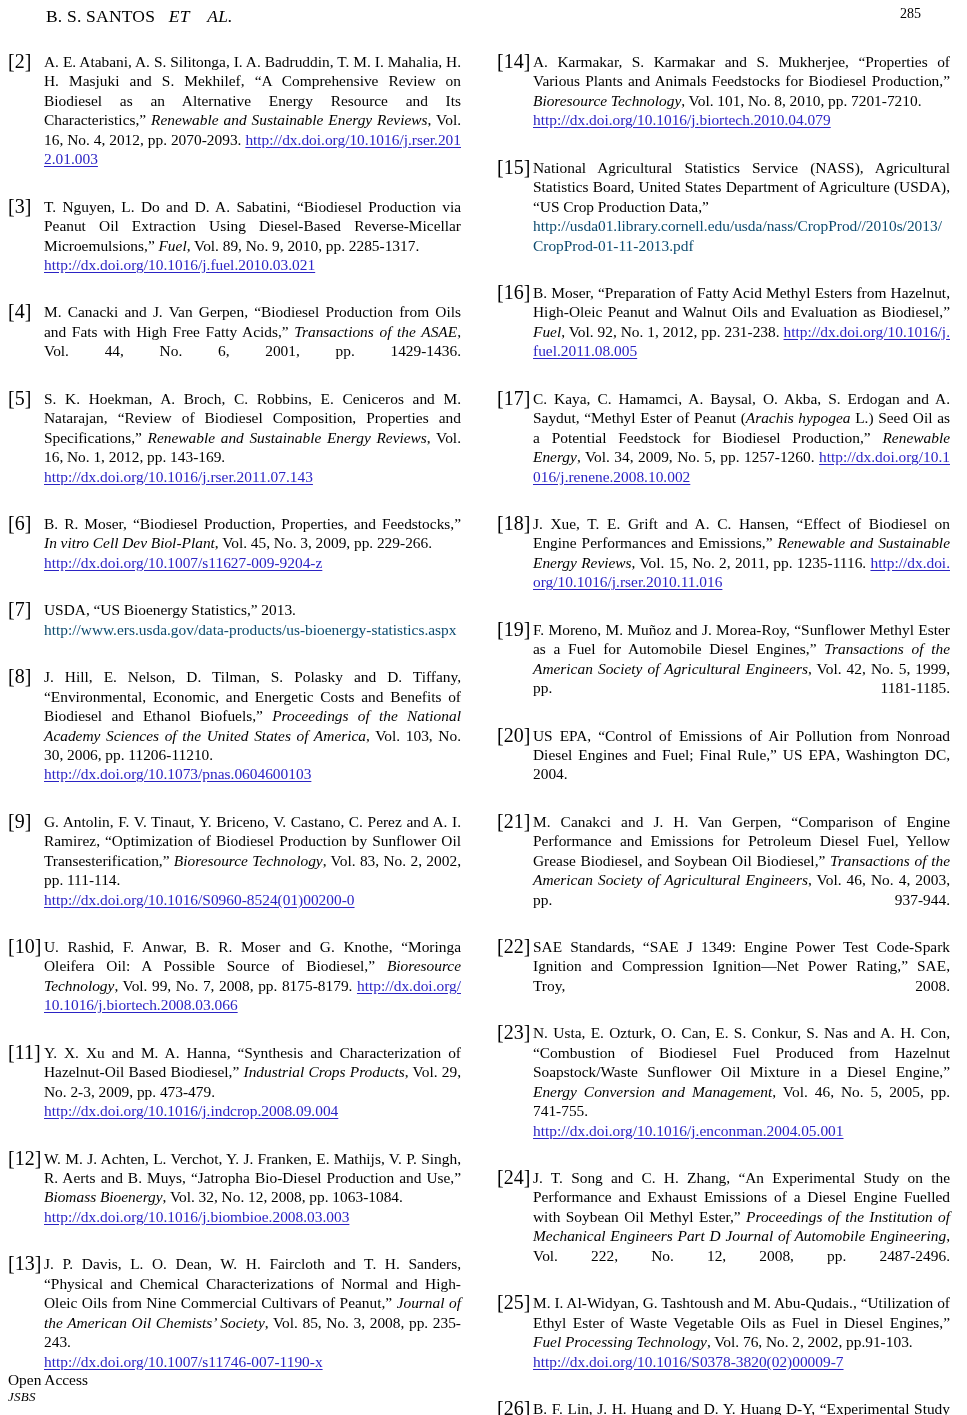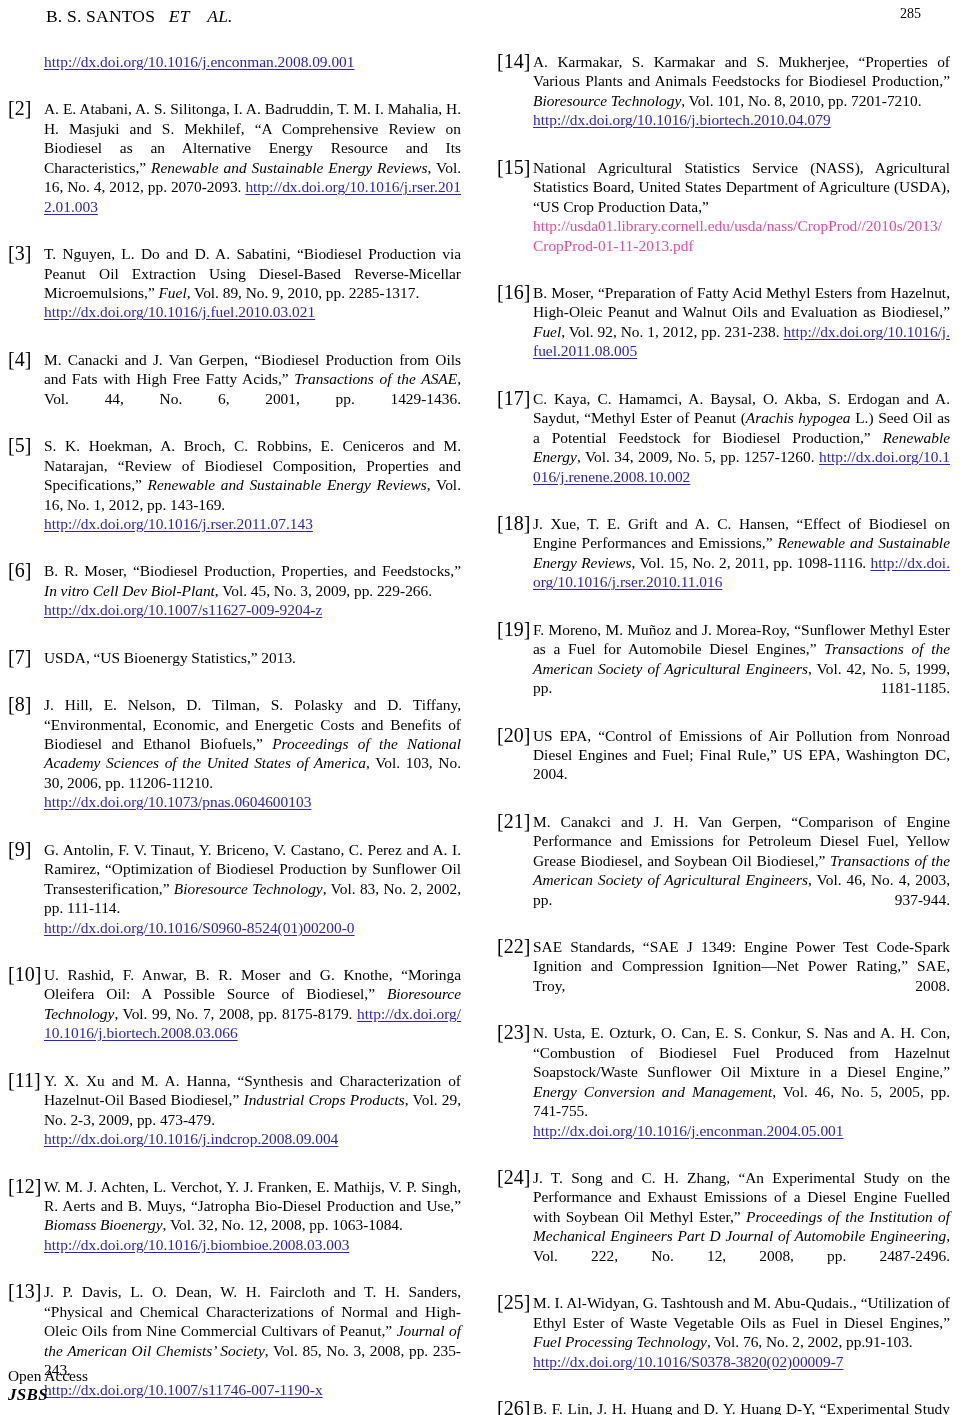--- a/index.html
+++ b/index.html
@@ -92,21 +92,21 @@
   .ref-body .ital {
     font-style: italic;
   }
   .link {
     color: #2b23c4;
     text-decoration: underline;
     text-underline-offset: 1.5px;
     word-break: break-all;
   }
   .plainurl {
-    color: #ec4899;
+    color: #0c4a6e;
     text-decoration: none;
     word-break: break-all;
   }
   
   .ref-body { text-align: justify; }
   .ref-body::after {
     content: "";
     display: inline-block;
     width: 100%;
   }
@@ -118,40 +118,37 @@
     left: 8px;
     right: 8px;
     display: flex;
     justify-content: space-between;
     align-items: baseline;
     font-size: 15.4px;
     flex-direction: column;
   }
   .footer-right {
     font-style: italic;
-    font-weight: bold;
-    font-size: 17px;
+    font-weight: normal;
+    font-size: 13px;
     letter-spacing: 0.3px;
   }
 </style>
 </head>
 <body>
 
 <div class="page">
 
   <div class="running-head">
     <div class="rh-title"><span>B. S. SANTOS</span><span>&nbsp;&nbsp;&nbsp;</span><span class="ital">ET    AL.</span></div>
     <div class="rh-page">285</div>
   </div>
 
   <div class="columns">
     <div class="col" id="col-left">
-        <div class="ref no-num">
-          <span class="ref-body"><a class="link" href="#">http://dx.doi.org/10.1016/j.enconman.2008.09.001</a></span>
-        </div>
         <div class="ref">
           <span class="ref-num">[2]</span>
           <span class="ref-body"><span>A. E. Atabani, A. S. Silitonga, I. A. Badruddin, T. M. I. Mahalia, H. H. Masjuki and S. Mekhilef, “A Comprehensive Review on Biodiesel as an Alternative Energy Resource and Its Characteristics,” </span><em class="ital">Renewable and Sustainable Energy Reviews</em><span>, Vol. 16, No. 4, 2012, pp. 2070-2093. </span><a class="link" href="#">http://dx.doi.org/10.1016/j.rser.2012.01.003</a></span>
         </div>
         <div class="ref">
           <span class="ref-num">[3]</span>
           <span class="ref-body"><span>T. Nguyen, L. Do and D. A. Sabatini, “Biodiesel Production via Peanut Oil Extraction Using Diesel-Based Reverse-Micellar Microemulsions,” </span><em class="ital">Fuel</em><span>, Vol. 89, No. 9, 2010, pp. 2285-1317.</span><br><a class="link" href="#">http://dx.doi.org/10.1016/j.fuel.2010.03.021</a></span>
         </div>
         <div class="ref">
           <span class="ref-num">[4]</span>
@@ -160,21 +157,21 @@
         <div class="ref">
           <span class="ref-num">[5]</span>
           <span class="ref-body"><span>S. K. Hoekman, A. Broch, C. Robbins, E. Ceniceros and M. Natarajan, “Review of Biodiesel Composition, Properties and Specifications,” </span><em class="ital">Renewable and Sustainable Energy Reviews</em><span>, Vol. 16, No. 1, 2012, pp. 143-169.</span><br><a class="link" href="#">http://dx.doi.org/10.1016/j.rser.2011.07.143</a></span>
         </div>
         <div class="ref">
           <span class="ref-num">[6]</span>
           <span class="ref-body"><span>B. R. Moser, “Biodiesel Production, Properties, and Feedstocks,” </span><em class="ital">In vitro Cell Dev Biol-Plant</em><span>, Vol. 45, No. 3, 2009, pp. 229-266.</span><br><a class="link" href="#">http://dx.doi.org/10.1007/s11627-009-9204-z</a></span>
         </div>
         <div class="ref">
           <span class="ref-num">[7]</span>
-          <span class="ref-body"><span>USDA, “US Bioenergy Statistics,” 2013.</span><br></span>
+          <span class="ref-body"><span>USDA, “US Bioenergy Statistics,” 2013.</span><br><span class="plainurl">http://www.ers.usda.gov/data-products/us-bioenergy-statistics.aspx</span></span>
         </div>
         <div class="ref">
           <span class="ref-num">[8]</span>
           <span class="ref-body"><span>J. Hill, E. Nelson, D. Tilman, S. Polasky and D. Tiffany, “Environmental, Economic, and Energetic Costs and Benefits of Biodiesel and Ethanol Biofuels,” </span><em class="ital">Proceedings of the National Academy Sciences of the United States of America</em><span>, Vol. 103, No. 30, 2006, pp. 11206-11210.</span><br><a class="link" href="#">http://dx.doi.org/10.1073/pnas.0604600103</a></span>
         </div>
         <div class="ref">
           <span class="ref-num">[9]</span>
           <span class="ref-body"><span>G. Antolin, F. V. Tinaut, Y. Briceno, V. Castano, C. Perez and A. I. Ramirez, “Optimization of Biodiesel Production by Sunflower Oil Transesterification,” </span><em class="ital">Bioresource Technology</em><span>, Vol. 83, No. 2, 2002, pp. 111-114.</span><br><a class="link" href="#">http://dx.doi.org/10.1016/S0960-8524(01)00200-0</a></span>
         </div>
         <div class="ref">
@@ -206,21 +203,21 @@
         <div class="ref">
           <span class="ref-num">[16]</span>
           <span class="ref-body"><span>B. Moser, “Preparation of Fatty Acid Methyl Esters from Hazelnut, High-Oleic Peanut and Walnut Oils and Evaluation as Biodiesel,” </span><em class="ital">Fuel</em><span>, Vol. 92, No. 1, 2012, pp. 231-238. </span><a class="link" href="#">http://dx.doi.org/10.1016/j.fuel.2011.08.005</a></span>
         </div>
         <div class="ref">
           <span class="ref-num">[17]</span>
           <span class="ref-body"><span>C. Kaya, C. Hamamci, A. Baysal, O. Akba, S. Erdogan and A. Saydut, “Methyl Ester of Peanut (</span><em class="ital">Arachis hypogea</em><span> L.) Seed Oil as a Potential Feedstock for Biodiesel Production,” </span><em class="ital">Renewable Energy</em><span>, Vol. 34, 2009, No. 5, pp. 1257-1260. </span><a class="link" href="#">http://dx.doi.org/10.1016/j.renene.2008.10.002</a></span>
         </div>
         <div class="ref">
           <span class="ref-num">[18]</span>
-          <span class="ref-body"><span>J. Xue, T. E. Grift and A. C. Hansen, “Effect of Biodiesel on Engine Performances and Emissions,” </span><em class="ital">Renewable and Sustainable Energy Reviews</em><span>, Vol. 15, No. 2, 2011, pp. 1098-1116. </span><a class="link" href="#">http://dx.doi.org/10.1016/j.rser.2010.11.016</a></span>
+          <span class="ref-body"><span>J. Xue, T. E. Grift and A. C. Hansen, “Effect of Biodiesel on Engine Performances and Emissions,” </span><em class="ital">Renewable and Sustainable Energy Reviews</em><span>, Vol. 15, No. 2, 2011, pp. 1235-1116. </span><a class="link" href="#">http://dx.doi.org/10.1016/j.rser.2010.11.016</a></span>
         </div>
         <div class="ref">
           <span class="ref-num">[19]</span>
           <span class="ref-body"><span>F. Moreno, M. Muñoz and J. Morea-Roy, “Sunflower Methyl Ester as a Fuel for Automobile Diesel Engines,” </span><em class="ital">Transactions of the American Society of Agricultural Engineers</em><span>, Vol. 42, No. 5, 1999, pp. 1181-1185.</span></span>
         </div>
         <div class="ref">
           <span class="ref-num">[20]</span>
           <span class="ref-body"><span>US EPA, “Control of Emissions of Air Pollution from Nonroad Diesel Engines and Fuel; Final Rule,” US EPA, Washington DC, 2004.</span></span>
         </div>
         <div class="ref">

